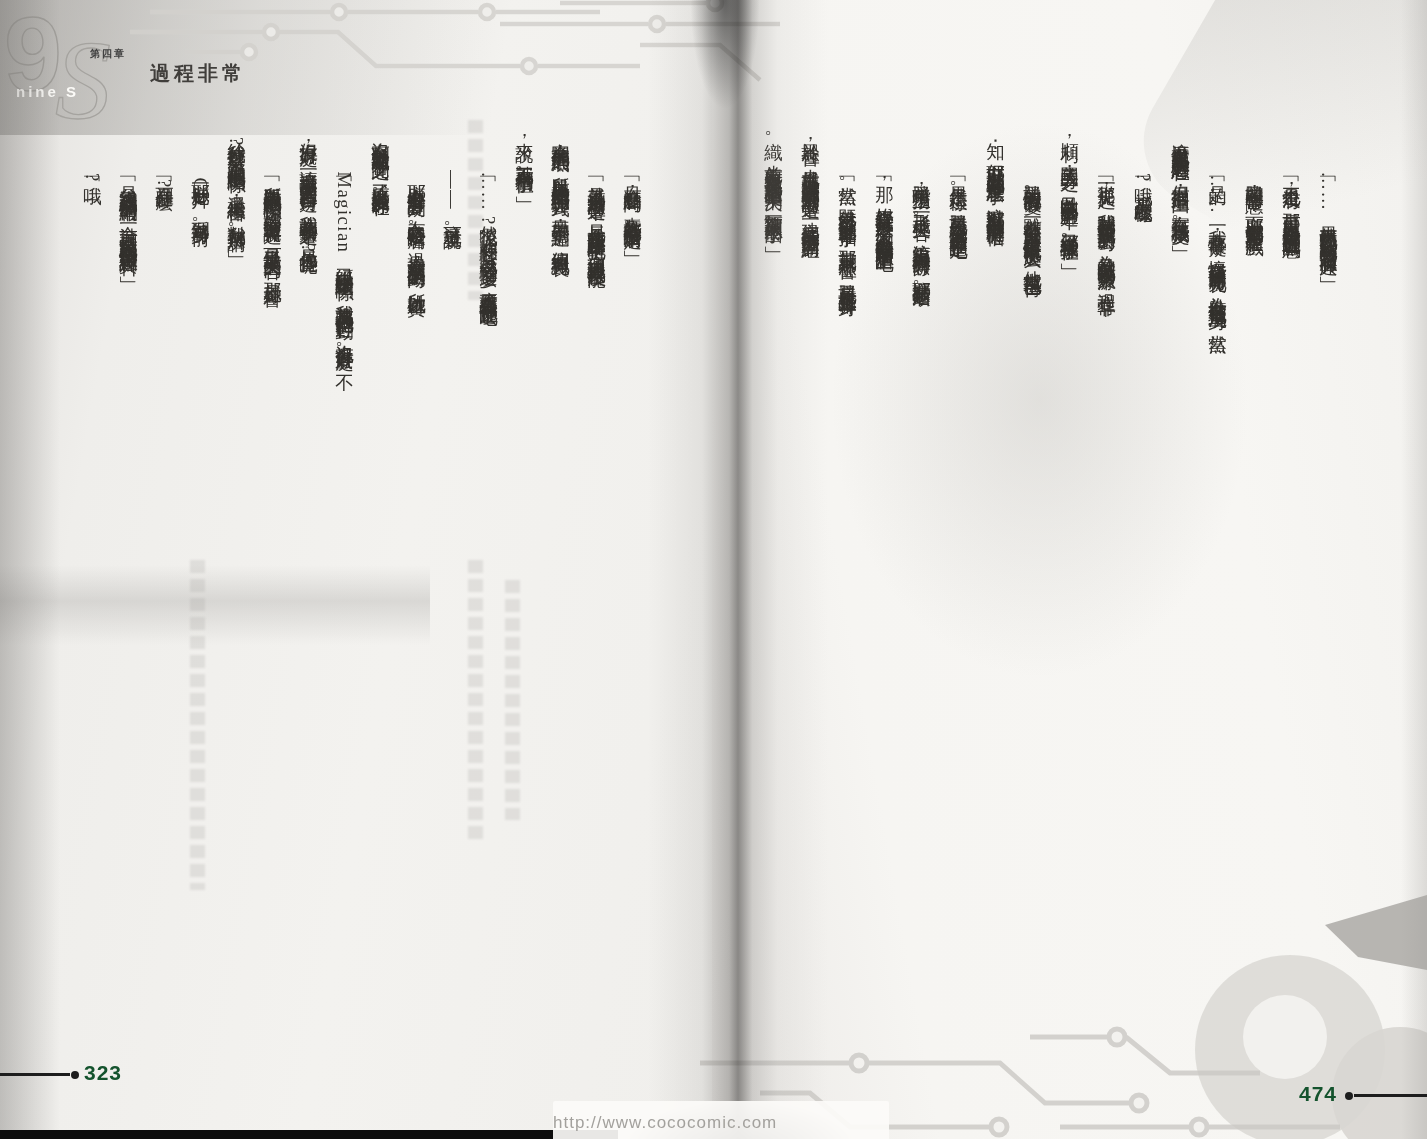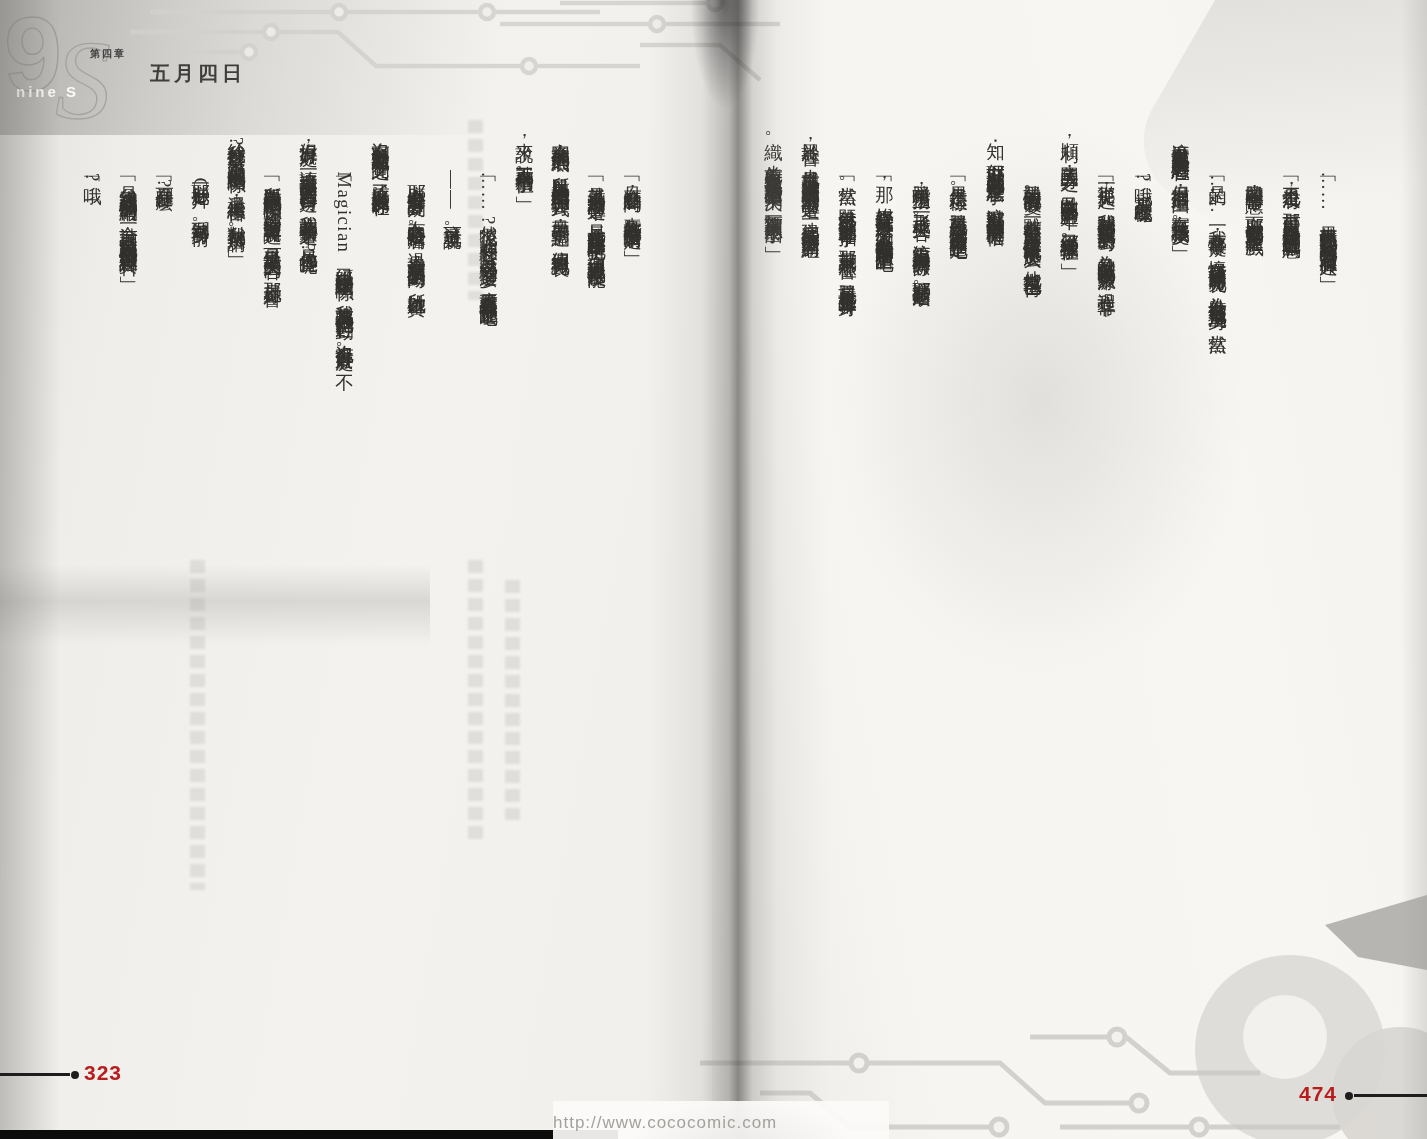--- a/index.html
+++ b/index.html
@@ -52,21 +52,21 @@
   .vtext-right{left:754px;top:128px;width:592px;height:880px;}
   .vtext-left{left:72px;top:128px;width:578px;height:880px;}
   .vcol{line-height:37px;width:37px;}
   .vtext-left .vcol{line-height:36px;width:36px;}
   .vcol.indent{padding-top:42px;}
   
   .ghost-col{position:absolute;width:15px;pointer-events:none;opacity:.45;filter:blur(1.2px);
     background:repeating-linear-gradient(to bottom,rgba(168,166,162,.55) 0 13px,rgba(168,166,162,0) 13px 19px);}
   
   .pageno{position:absolute;font-family:"Liberation Sans","DejaVu Sans",sans-serif;
-    font-weight:700;font-size:21px;color:#b91c1c;letter-spacing:1px;}
+    font-weight:700;font-size:21px;color:#14532d;letter-spacing:1px;}
   .pn-left{left:84px;top:1061px;}
   .pn-right{left:1299px;top:1082px;}
   .pn-rule{position:absolute;height:3px;background:#1d1d1d;}
   .pn-rule-left{left:0;top:1073px;width:70px;}
   .pn-rule-right{left:1354px;top:1094px;width:73px;}
   .pn-dot{position:absolute;width:8px;height:8px;border-radius:50%;background:#1d1d1d;}
   .pn-dot-left{left:71px;top:1071px;}
   .pn-dot-right{left:1345px;top:1092px;}
   
   .black-bar{position:absolute;left:0;bottom:0;width:618px;height:9px;background:#0c0c0c;}
@@ -136,21 +136,21 @@
   </svg>
 
   <div class="logo-box">
     <svg width="260" height="160" viewBox="0 0 260 160">
       <text x="4" y="90" font-family="Liberation Sans, DejaVu Sans, sans-serif" font-size="104" font-weight="bold" fill="none" stroke="#a09e9a" stroke-width="1.4">9</text>
       <text x="55" y="118" font-family="Liberation Serif, DejaVu Serif, serif" font-size="112" font-style="italic" fill="none" stroke="#a5a39f" stroke-width="1.3">S</text>
       <text x="16" y="97" font-family="Liberation Sans, DejaVu Sans, sans-serif" font-size="15" font-weight="bold" letter-spacing="3" fill="#fcfbf8">nine S</text>
     </svg>
   </div>
   <div class="chapter-label">第四章</div>
-  <div class="chapter-title">五月四日</div>
+  <div class="chapter-title">過程非常</div>
 
   <div class="vtext vtext-right">
       <div class="vcol indent">「……果然勝司兄長從一開始就對【天堂之門】沒有興趣。」</div>
       <div class="vcol indent">「也不是沒有，那是可以用人為手段發動禍神之血的玩意嗎?」</div>
       <div class="vcol indent">勝司問得非常隨意，而麻耶也察覺到勝司並不是在演戲。</div>
       <div class="vcol indent">「是的……我一直非常懷疑，懷疑在背後操盤的勝司兄長，為什麼會在地下空洞現身。當然</div>
       <div class="vcol">這麼做也是有著表明決心的意思在，但只有這個理由，實在無法讓我接受。」</div>
       <div class="vcol indent">「哦?那又怎麼樣呢?」</div>
       <div class="vcol indent">「從那一天起，我就開始併吞勝司兄長旗下的公司，為的是截斷兄長的資金來源。過程非常</div>
       <div class="vcol">順利，美國的三分之二，以及歐洲各國的將近一半，都已經讓我掌握住了。」</div>

